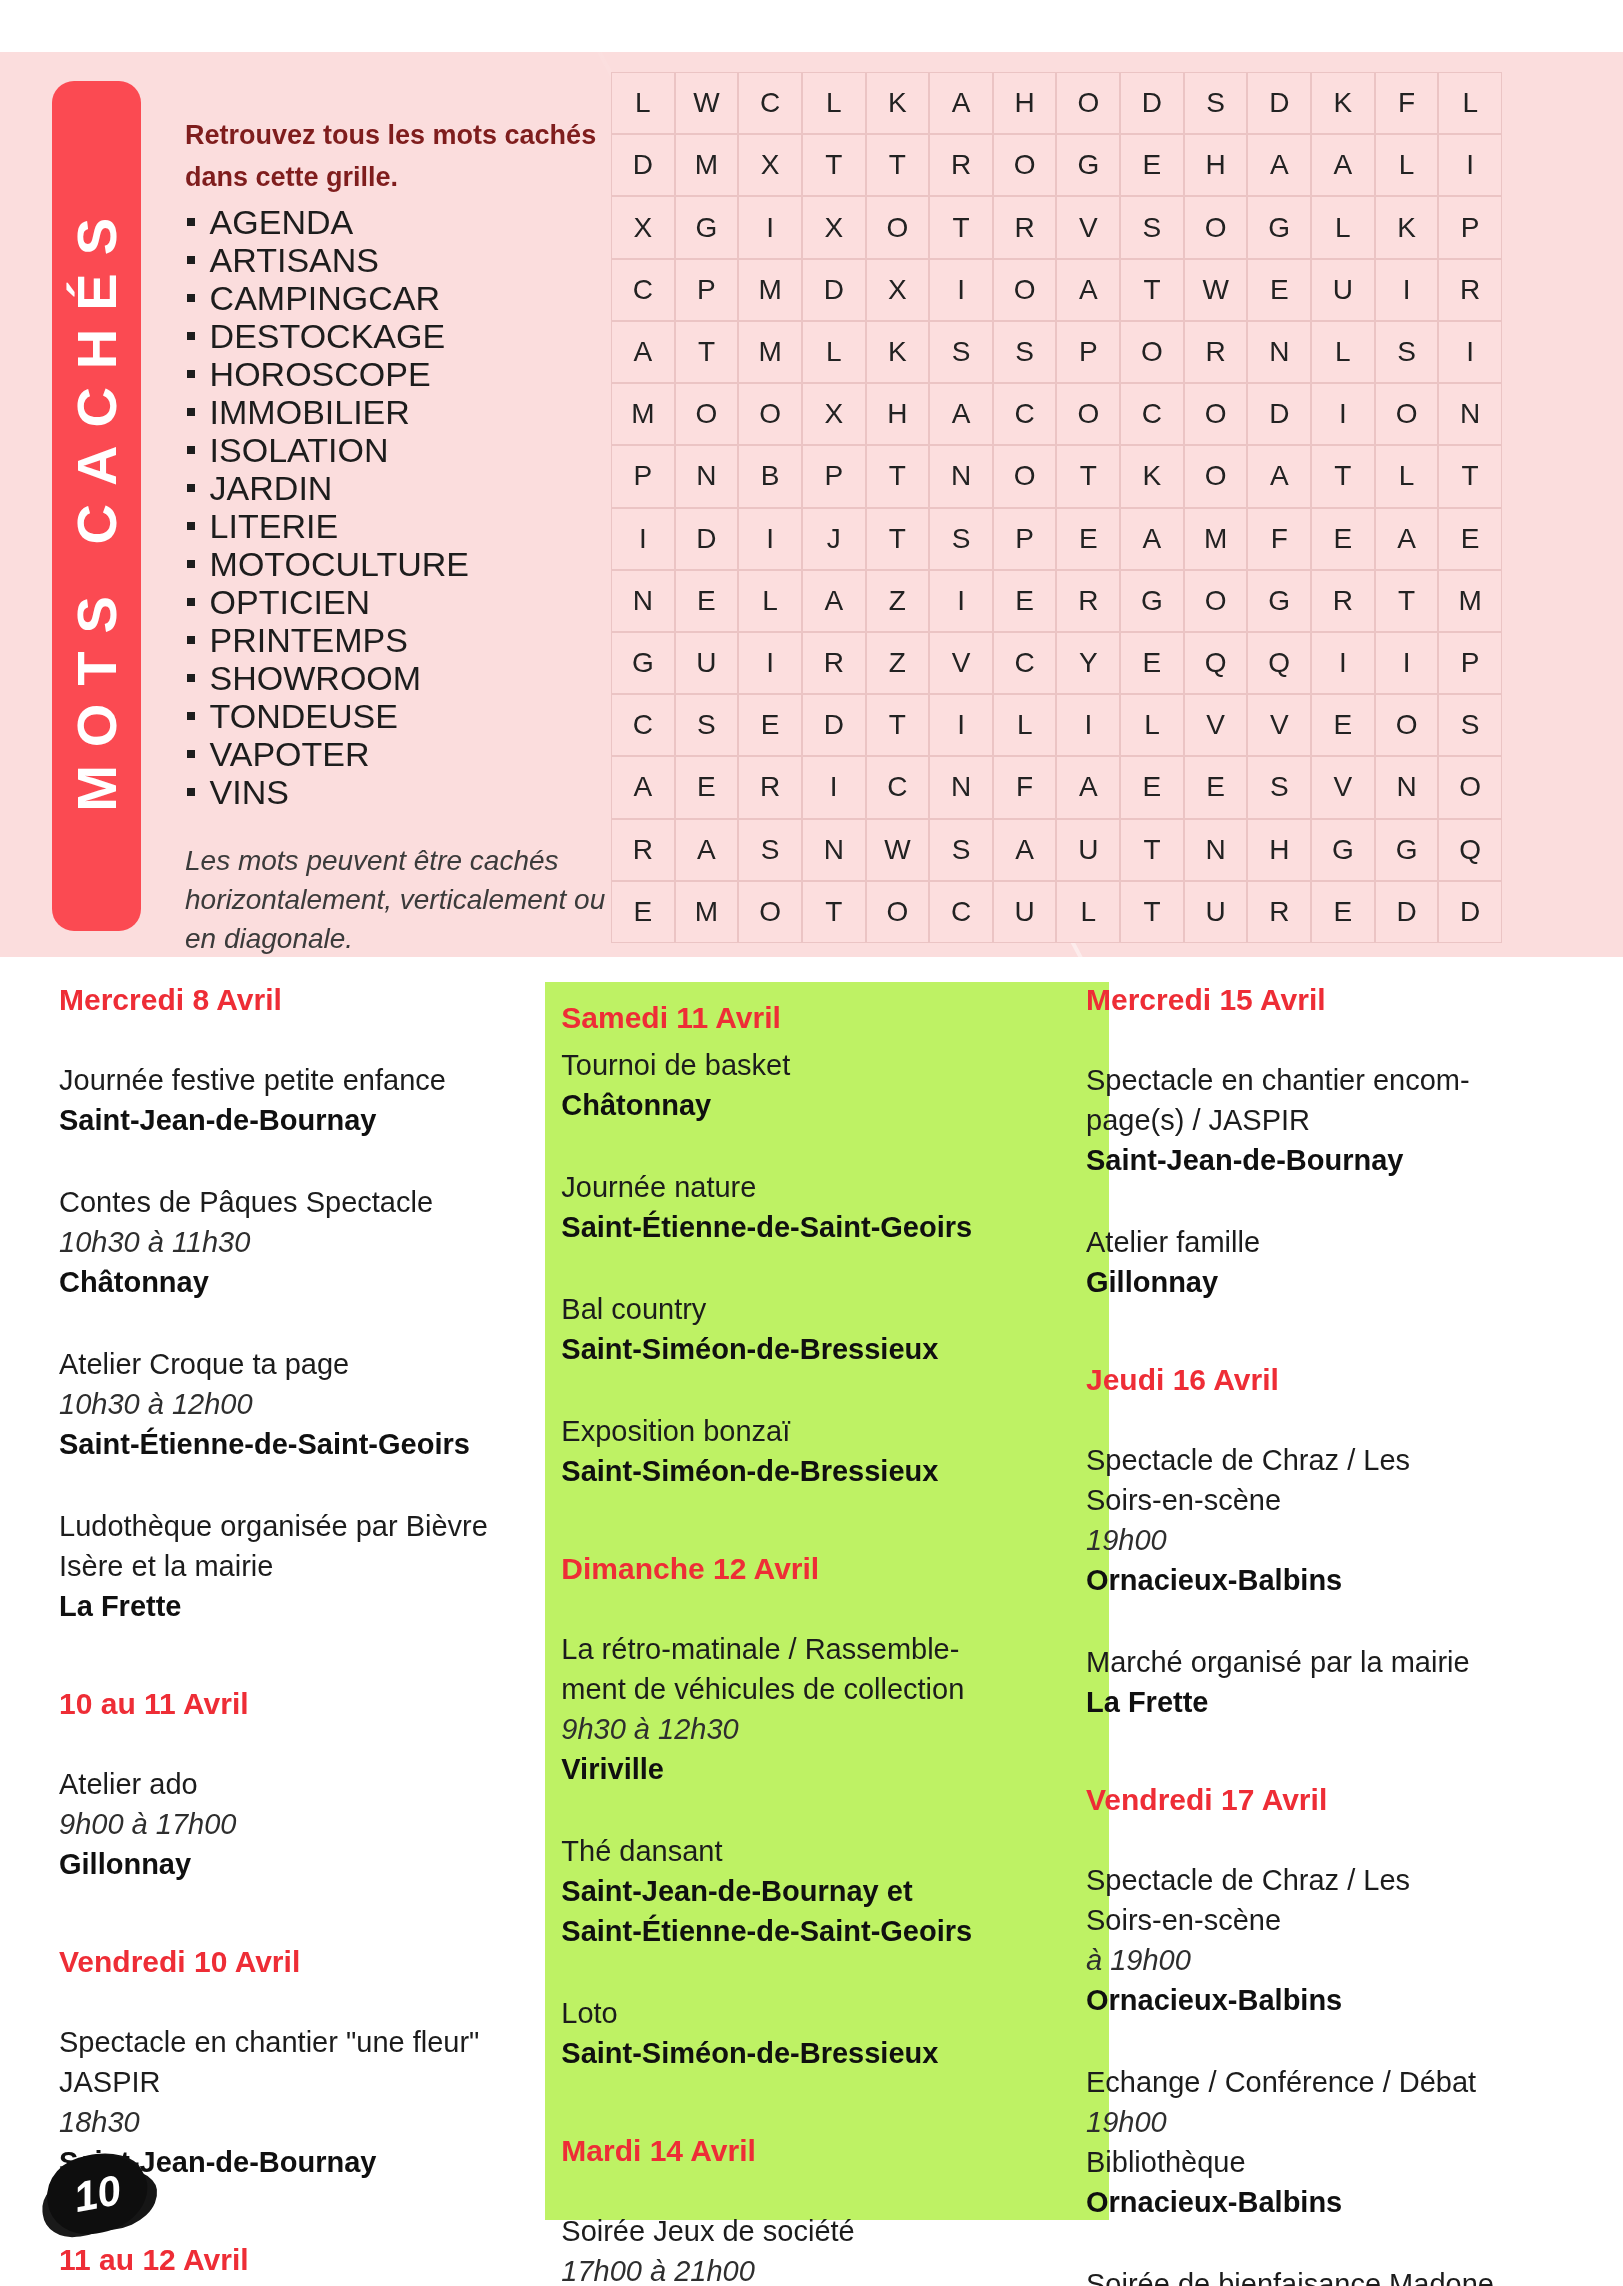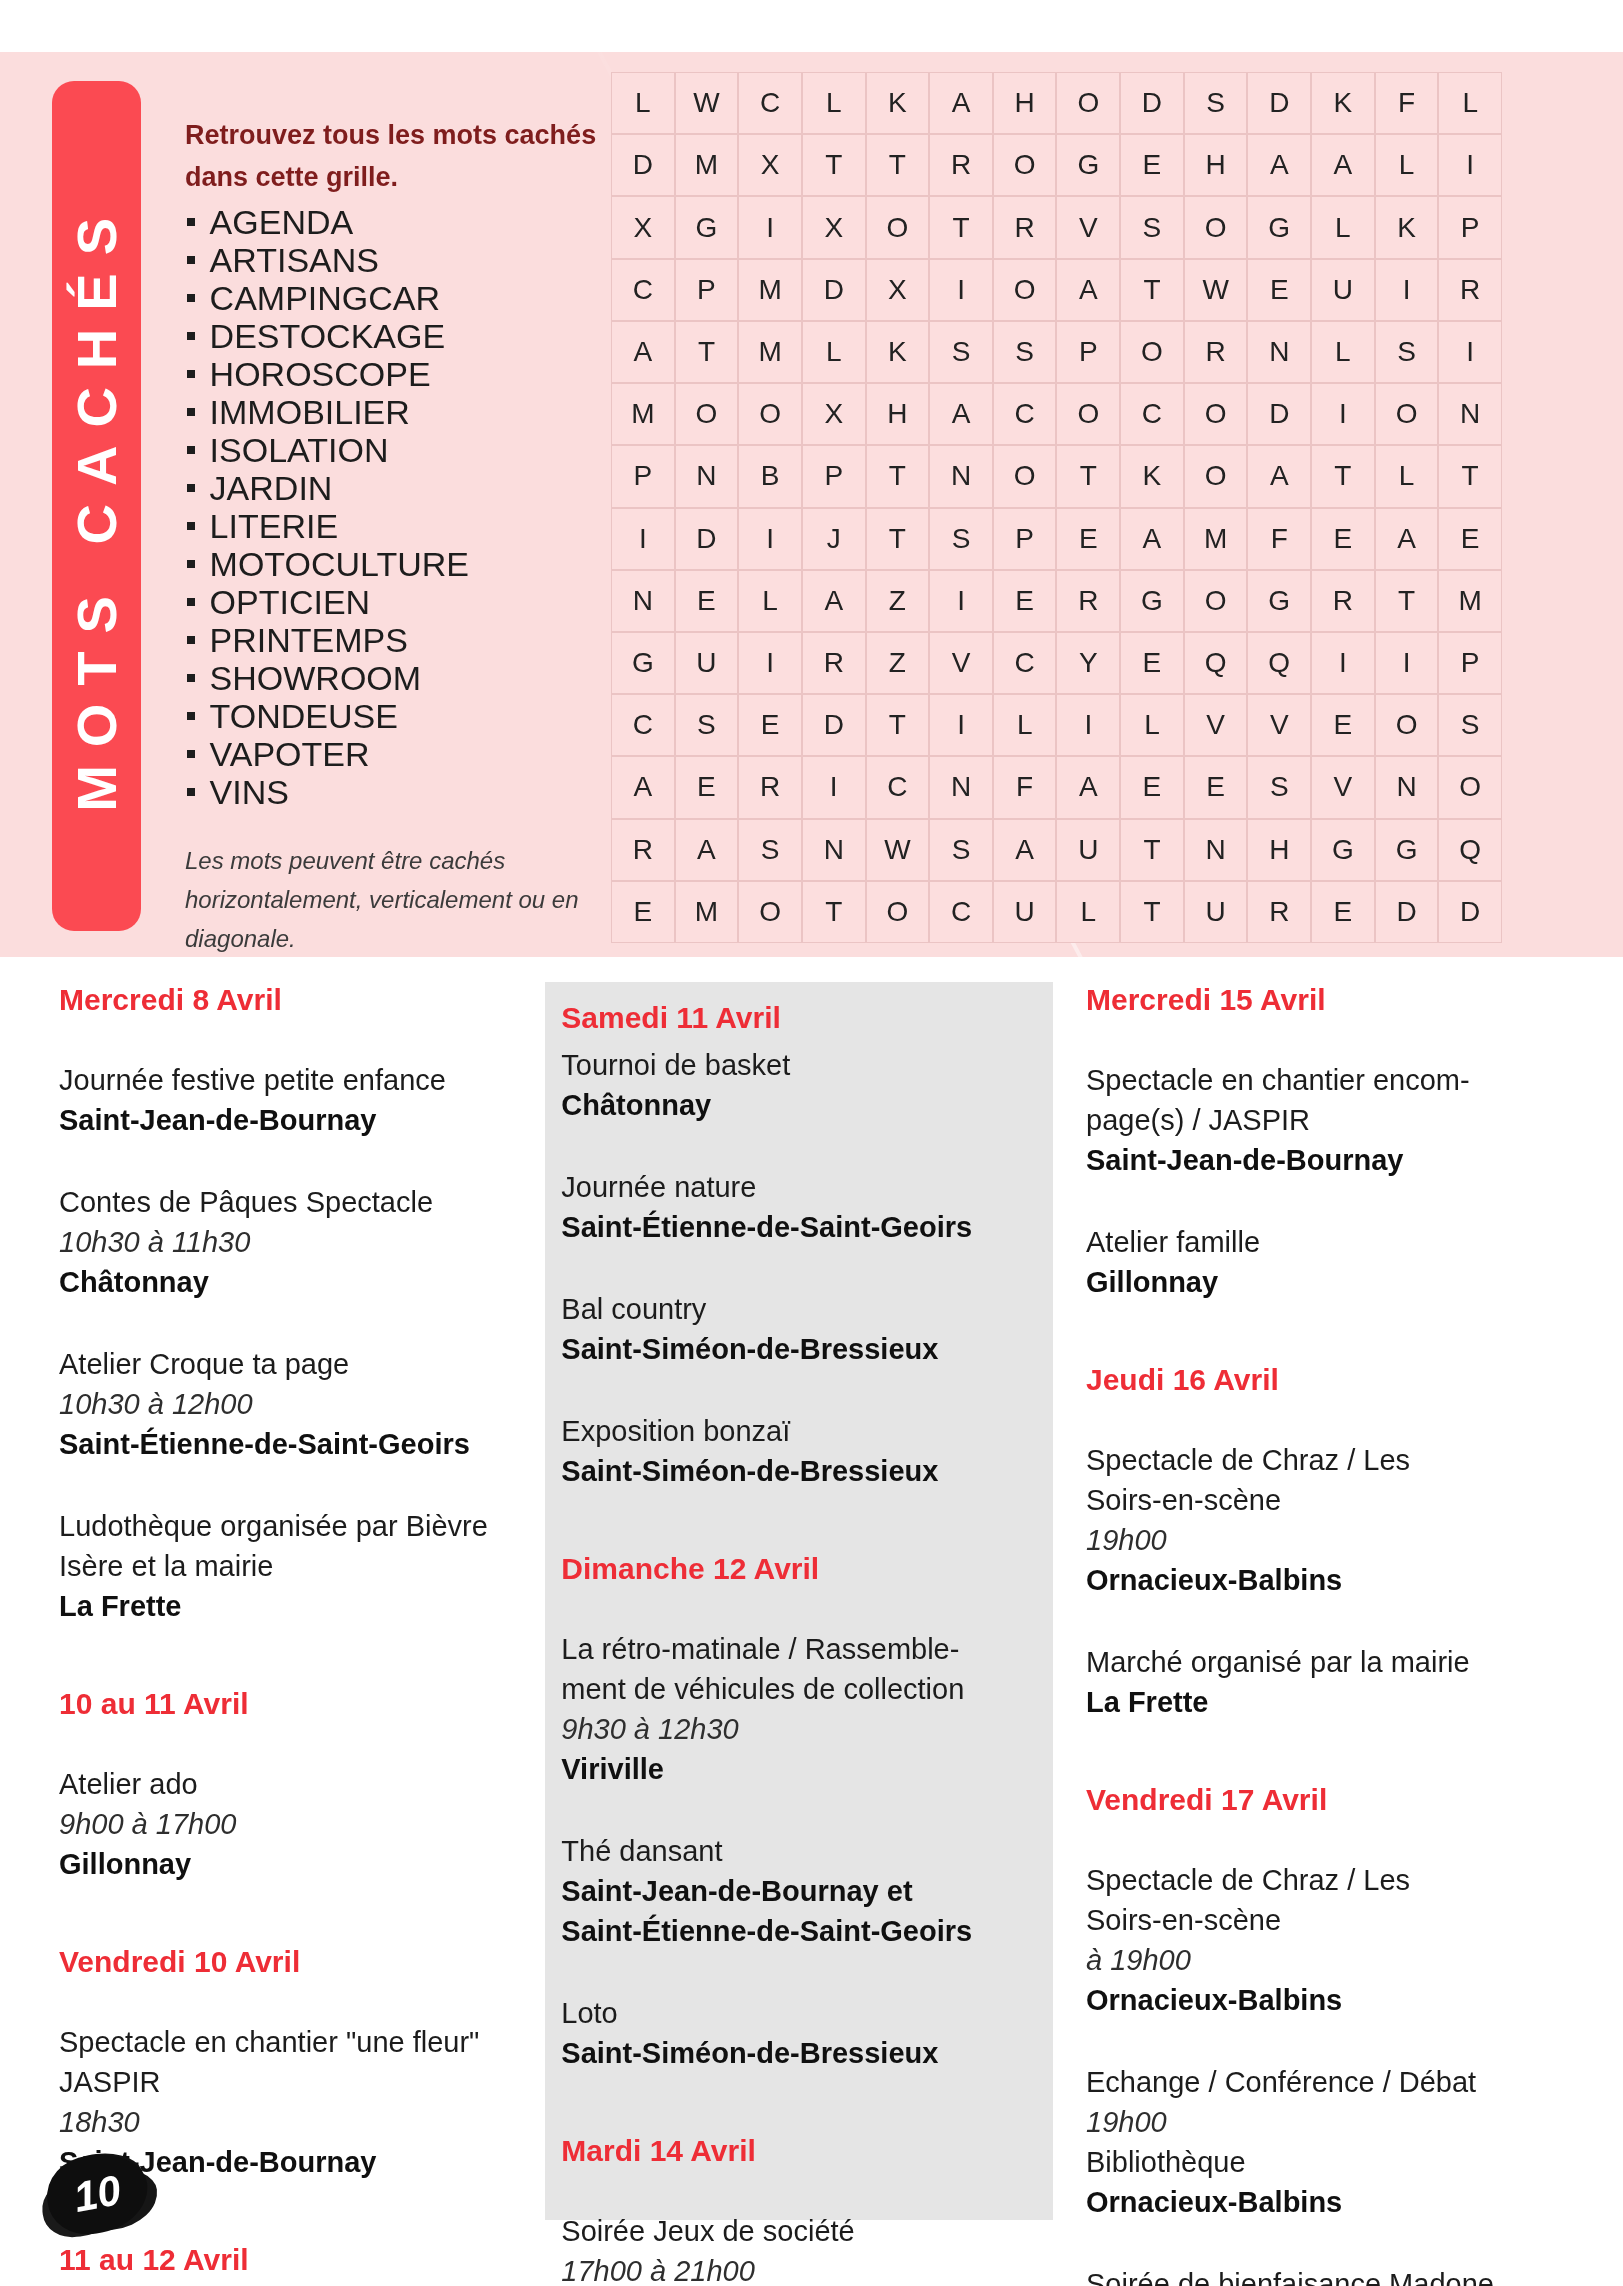--- a/index.html
+++ b/index.html
@@ -18,32 +18,32 @@
           color:#ffffff;font-weight:700;font-size:56px;letter-spacing:18px;white-space:nowrap;}
 
   .intro{position:absolute;left:185px;top:62px;width:443px;
          font-weight:700;font-size:27px;line-height:42px;color:#7f1d1d;}
 
   .word-list{position:absolute;left:187px;top:152px;width:443px;list-style:none;margin:0;padding:0;}
   .word-item{display:flex;align-items:flex-start;height:38px;font-size:34px;line-height:36px;color:#1d1d1d;}
   .bullet{width:8.1px;height:8.1px;background:#1d1d1d;margin:13.6px 14.5px 0 0;flex:0 0 auto;}
 
   .note{position:absolute;left:185px;top:789px;width:452px;
-        font-style:italic;font-size:24px;line-height:39px;color:#3b3b3b;}
+        font-style:italic;font-size:28px;line-height:39px;color:#3b3b3b;}
 
   .letter-grid{position:absolute;left:611px;top:20px;width:891px;height:871px;
         display:grid;grid-template-columns:repeat(14,1fr);grid-template-rows:repeat(14,1fr);}
   .grid-cell{display:flex;align-items:center;justify-content:center;
         background:#fcdede;border:0.9px solid rgba(190,130,130,0.28);
         font-size:28px;color:#222;}
 
   
   .agenda-col{position:absolute;top:982px;}
   .col-1{left:59px;width:493px;}
-  .col-2{left:545px;width:508px;height:1238px;background:#e5e5e5;box-sizing:border-box;padding:18px 16.3px 0 16.3px;}
+  .col-2{left:545px;width:564px;height:1238px;background:#bef264;box-sizing:border-box;padding:18px 16.3px 0 16.3px;}
   .col-3{left:1086px;width:525px;}
 
   .date-heading{color:#ee2d36;font-weight:700;font-size:30px;line-height:36px;margin:60px 0 42px 0;}
   .agenda-col > .col-inner > .date-heading:first-child{margin-top:0;}
   .event-block{margin:0 0 42px 0;}
   .event-block.tight{margin-top:-33px;}
   .line{font-size:29px;line-height:40px;}
   .t-regular{font-weight:400;color:#1c1c1c;}
   .t-bold{font-weight:700;color:#101010;}
   .t-italic{font-style:italic;font-weight:400;color:#2e2e2e;}

